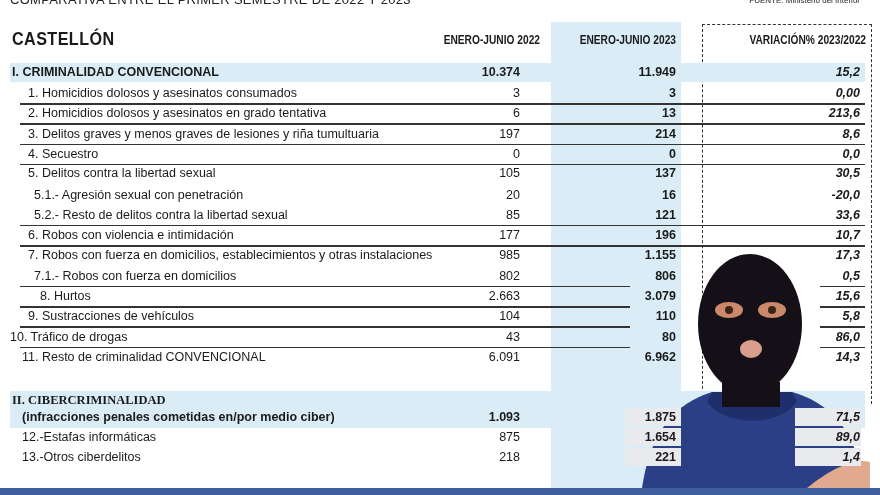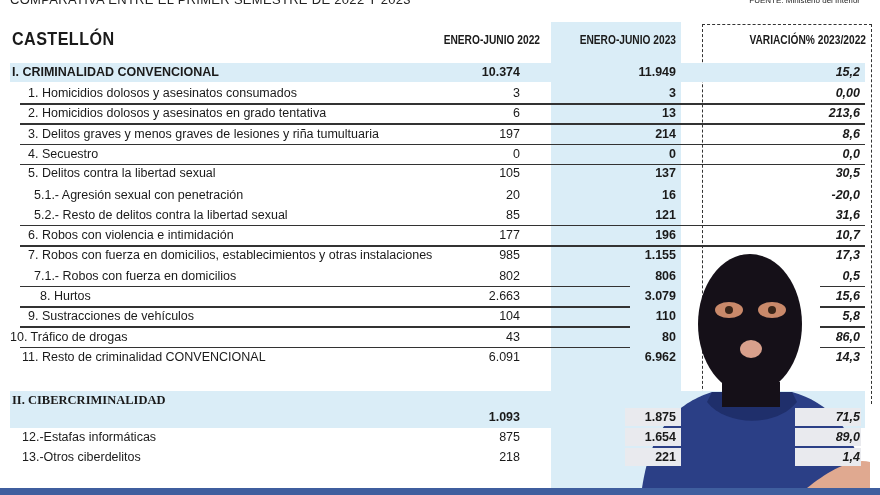--- a/index.html
+++ b/index.html
@@ -85,21 +85,21 @@
     <div class="row" style="top: 184.5px;">
       <span class="label" style="left:34px">5.1.- Agresión sexual con penetración</span>
       <span class="v v1">20</span>
       <span class="v v2">16</span>
       <span class="v v3">-20,0</span>
     </div>
     <div class="row" style="top: 204.8px;">
       <span class="label" style="left:34px">5.2.- Resto de delitos contra la libertad sexual</span>
       <span class="v v1">85</span>
       <span class="v v2">121</span>
-      <span class="v v3">31,6</span>
+      <span class="v v3">33,6</span>
     </div>
     <div class="rule" style="top: 224.8px; left: 20px; width: 845px;"></div>
     <div class="row" style="top: 225.1px;">
       <span class="label" style="left:28px">6. Robos con violencia e intimidación</span>
       <span class="v v1">177</span>
       <span class="v v2">196</span>
       <span class="v v3">10,7</span>
     </div>
     <div class="rule" style="top: 245.1px; left: 20px; width: 845px;"></div>
     <div class="row" style="top: 245.4px;">
@@ -167,20 +167,21 @@
 </svg>
 
 <div class="cyber-cell" style="left:625px;top:408px;width:56px;height:18px;"></div>
 <div class="cyber-cell" style="left:795px;top:408px;width:66px;height:18px;"></div>
 <div class="cyber-cell" style="left:625px;top:428px;width:56px;height:18px;"></div>
 <div class="cyber-cell" style="left:795px;top:428px;width:66px;height:18px;"></div>
 <div class="cyber-cell" style="left:625px;top:448px;width:56px;height:18px;"></div>
 <div class="cyber-cell" style="left:795px;top:448px;width:66px;height:18px;"></div>
 
 <div class="row" style="top:407px;">
+  <span class="label" style="left:22px;font-weight:bold;">(infracciones penales cometidas en/por medio ciber)</span>
   <span class="v v1" style="font-weight:bold;">1.093</span>
   <span class="v v2">1.875</span>
   <span class="v v3">71,5</span>
 </div>
 <div class="row" style="top:427px;">
   <span class="label" style="left:22px;text-align:right;">12.-Estafas informáticas</span>
   <span class="v v1">875</span>
   <span class="v v2">1.654</span>
   <span class="v v3">89,0</span>
 </div>

